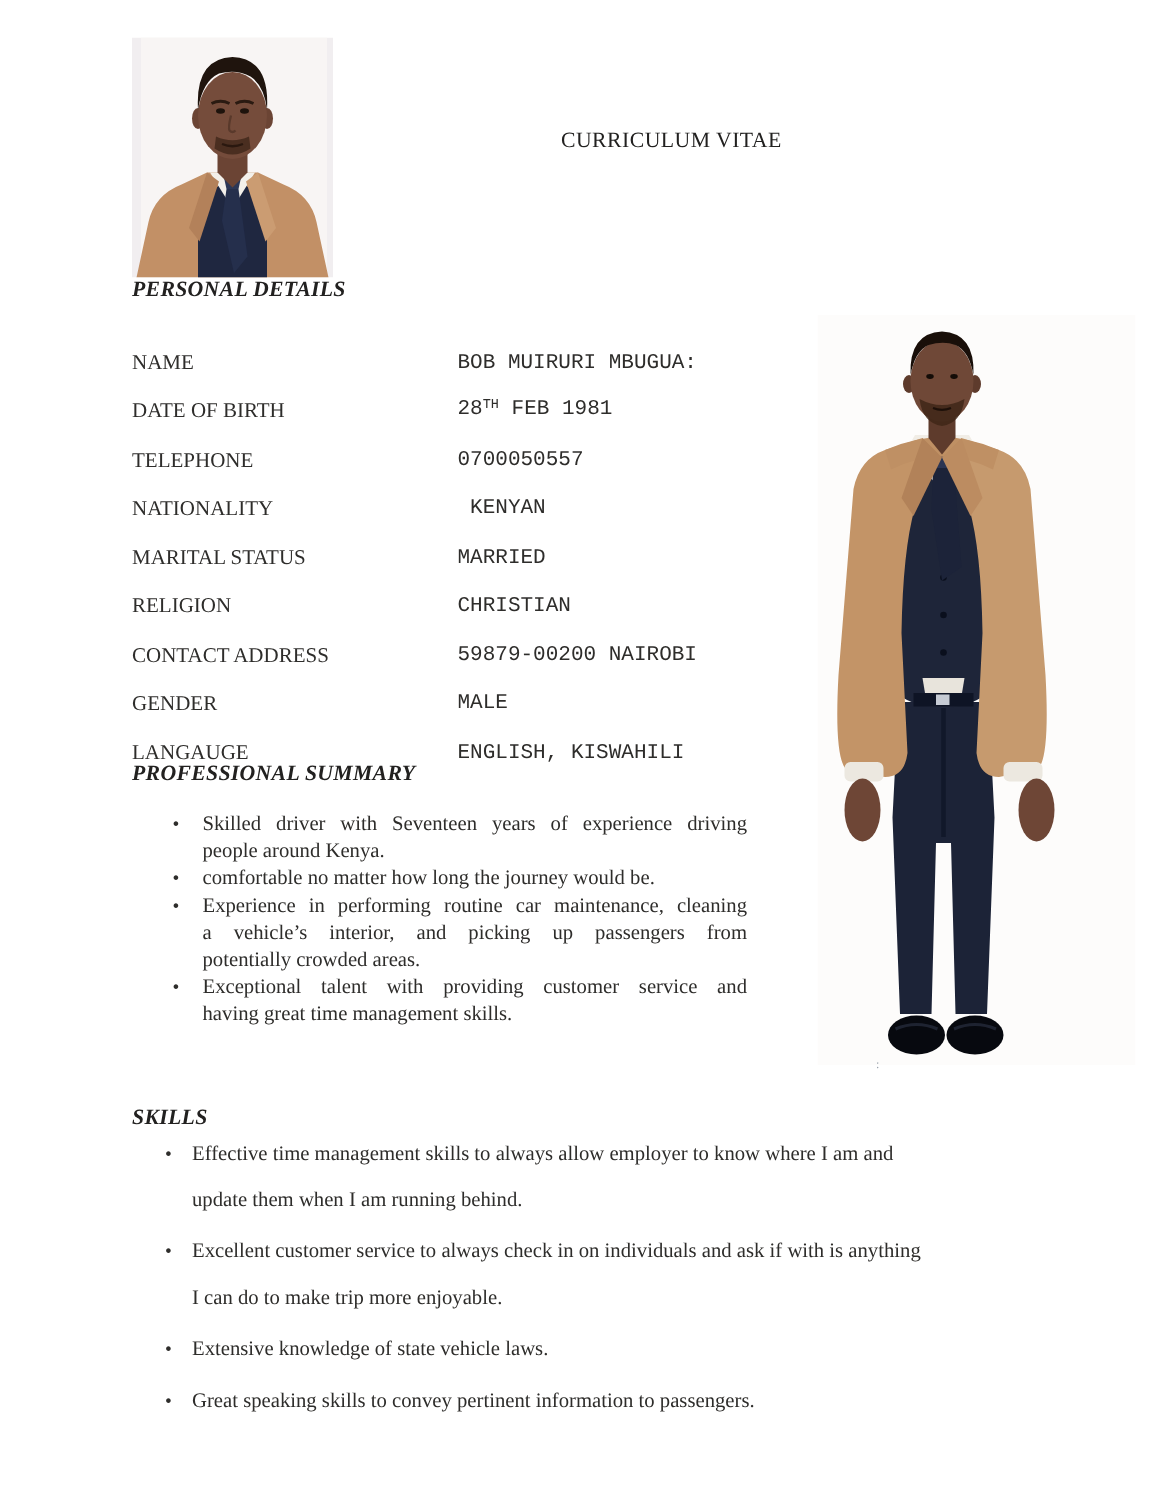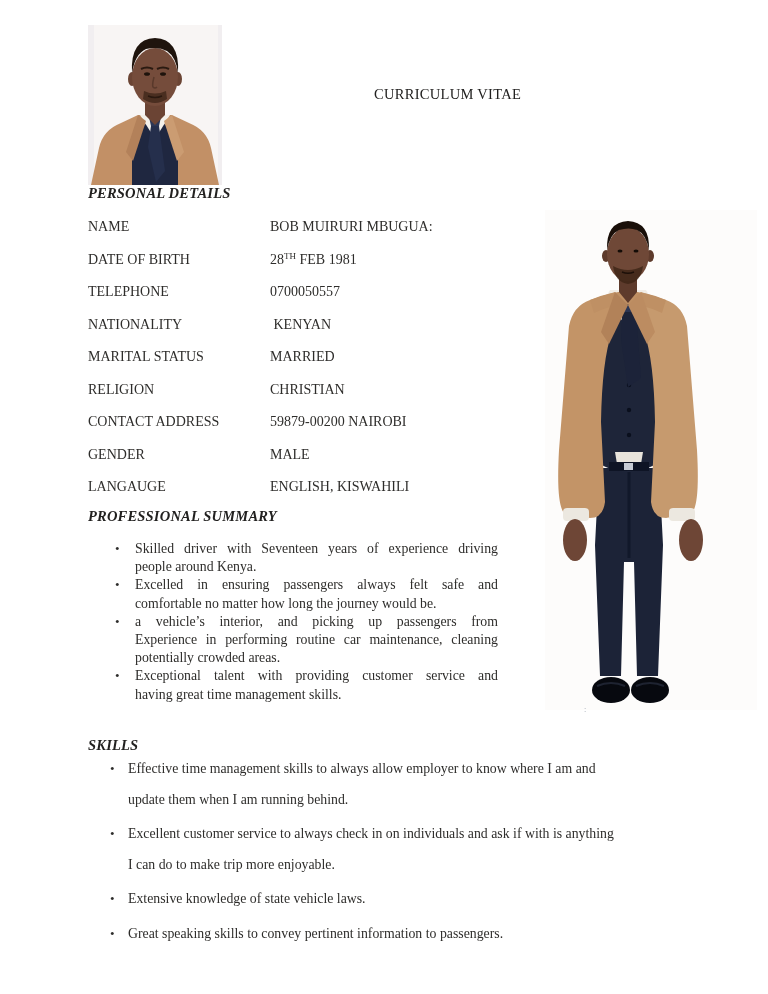--- a/index.html
+++ b/index.html
@@ -18,23 +18,23 @@
   }
   .sec-heading{
     position:absolute;left:88px;
     font-size:14.5px;font-weight:bold;color:#222120;letter-spacing:.2px;font-style:italic;
   }
   #pd-heading{top:185px;}
   #ps-heading{top:508px;}
   #sk-heading{top:717px;margin-top:20px;}
   
   .pd-rows{position:absolute;left:88px;top:218px;width:440px;}
-  .pd-row{display:flex;height:32.5px;align-items:flex-start;font-size:14px;line-height:17px;}
+  .pd-row{display:flex;height:32.5px;align-items:flex-end;font-size:14px;line-height:17px;gap:35px;}
   .pd-label{width:182px;flex:0 0 182px;}
-  .pd-value{white-space:pre-wrap;}
+  .pd-value{white-space:pre-wrap;font-family:Liberation Mono, monospace;}
   .pd-sup{font-size:9px;position:relative;top:-4.5px;}
   
   .blist{position:absolute;}
   .b-item{position:relative;}
   .bullet{position:absolute;top:1px;font-size:13px;color:#2e2d2b;}
   #ps-list{left:88px;top:540px;width:412px;}
   #ps-list .b-item{padding-left:47px;}
   #ps-list .bullet{left:27px;}
   .ps-line{font-size:13.8px;line-height:18.2px;width:363px;}
   .just{text-align:justify;text-align-last:justify;}
@@ -140,27 +140,26 @@
   <div class="sec-heading" id="ps-heading">PROFESSIONAL SUMMARY</div>
 
   <div class="blist" id="ps-list">
     <div class="b-item">
       <span class="bullet">•</span>
       <div class="ps-line just">Skilled driver with Seventeen years of experience driving</div>
       <div class="ps-line">people around Kenya.</div>
     </div>
     <div class="b-item">
       <span class="bullet">•</span>
-      <div class="ps-line just">Excelled in ensuring passengers always felt safe and</div>
       <div class="ps-line">comfortable no matter how long the journey would be.</div>
     </div>
     <div class="b-item">
       <span class="bullet">•</span>
+      <div class="ps-line just">Experience in performing routine car maintenance, cleaning</div>
       <div class="ps-line just">a vehicle’s interior, and picking up passengers from</div>
-      <div class="ps-line just">Experience in performing routine car maintenance, cleaning</div>
       <div class="ps-line">potentially crowded areas.</div>
     </div>
     <div class="b-item">
       <span class="bullet">•</span>
       <div class="ps-line just">Exceptional talent with providing customer service and</div>
       <div class="ps-line">having great time management skills.</div>
     </div>
   </div>
 
   <div class="sec-heading" id="sk-heading">SKILLS</div>

